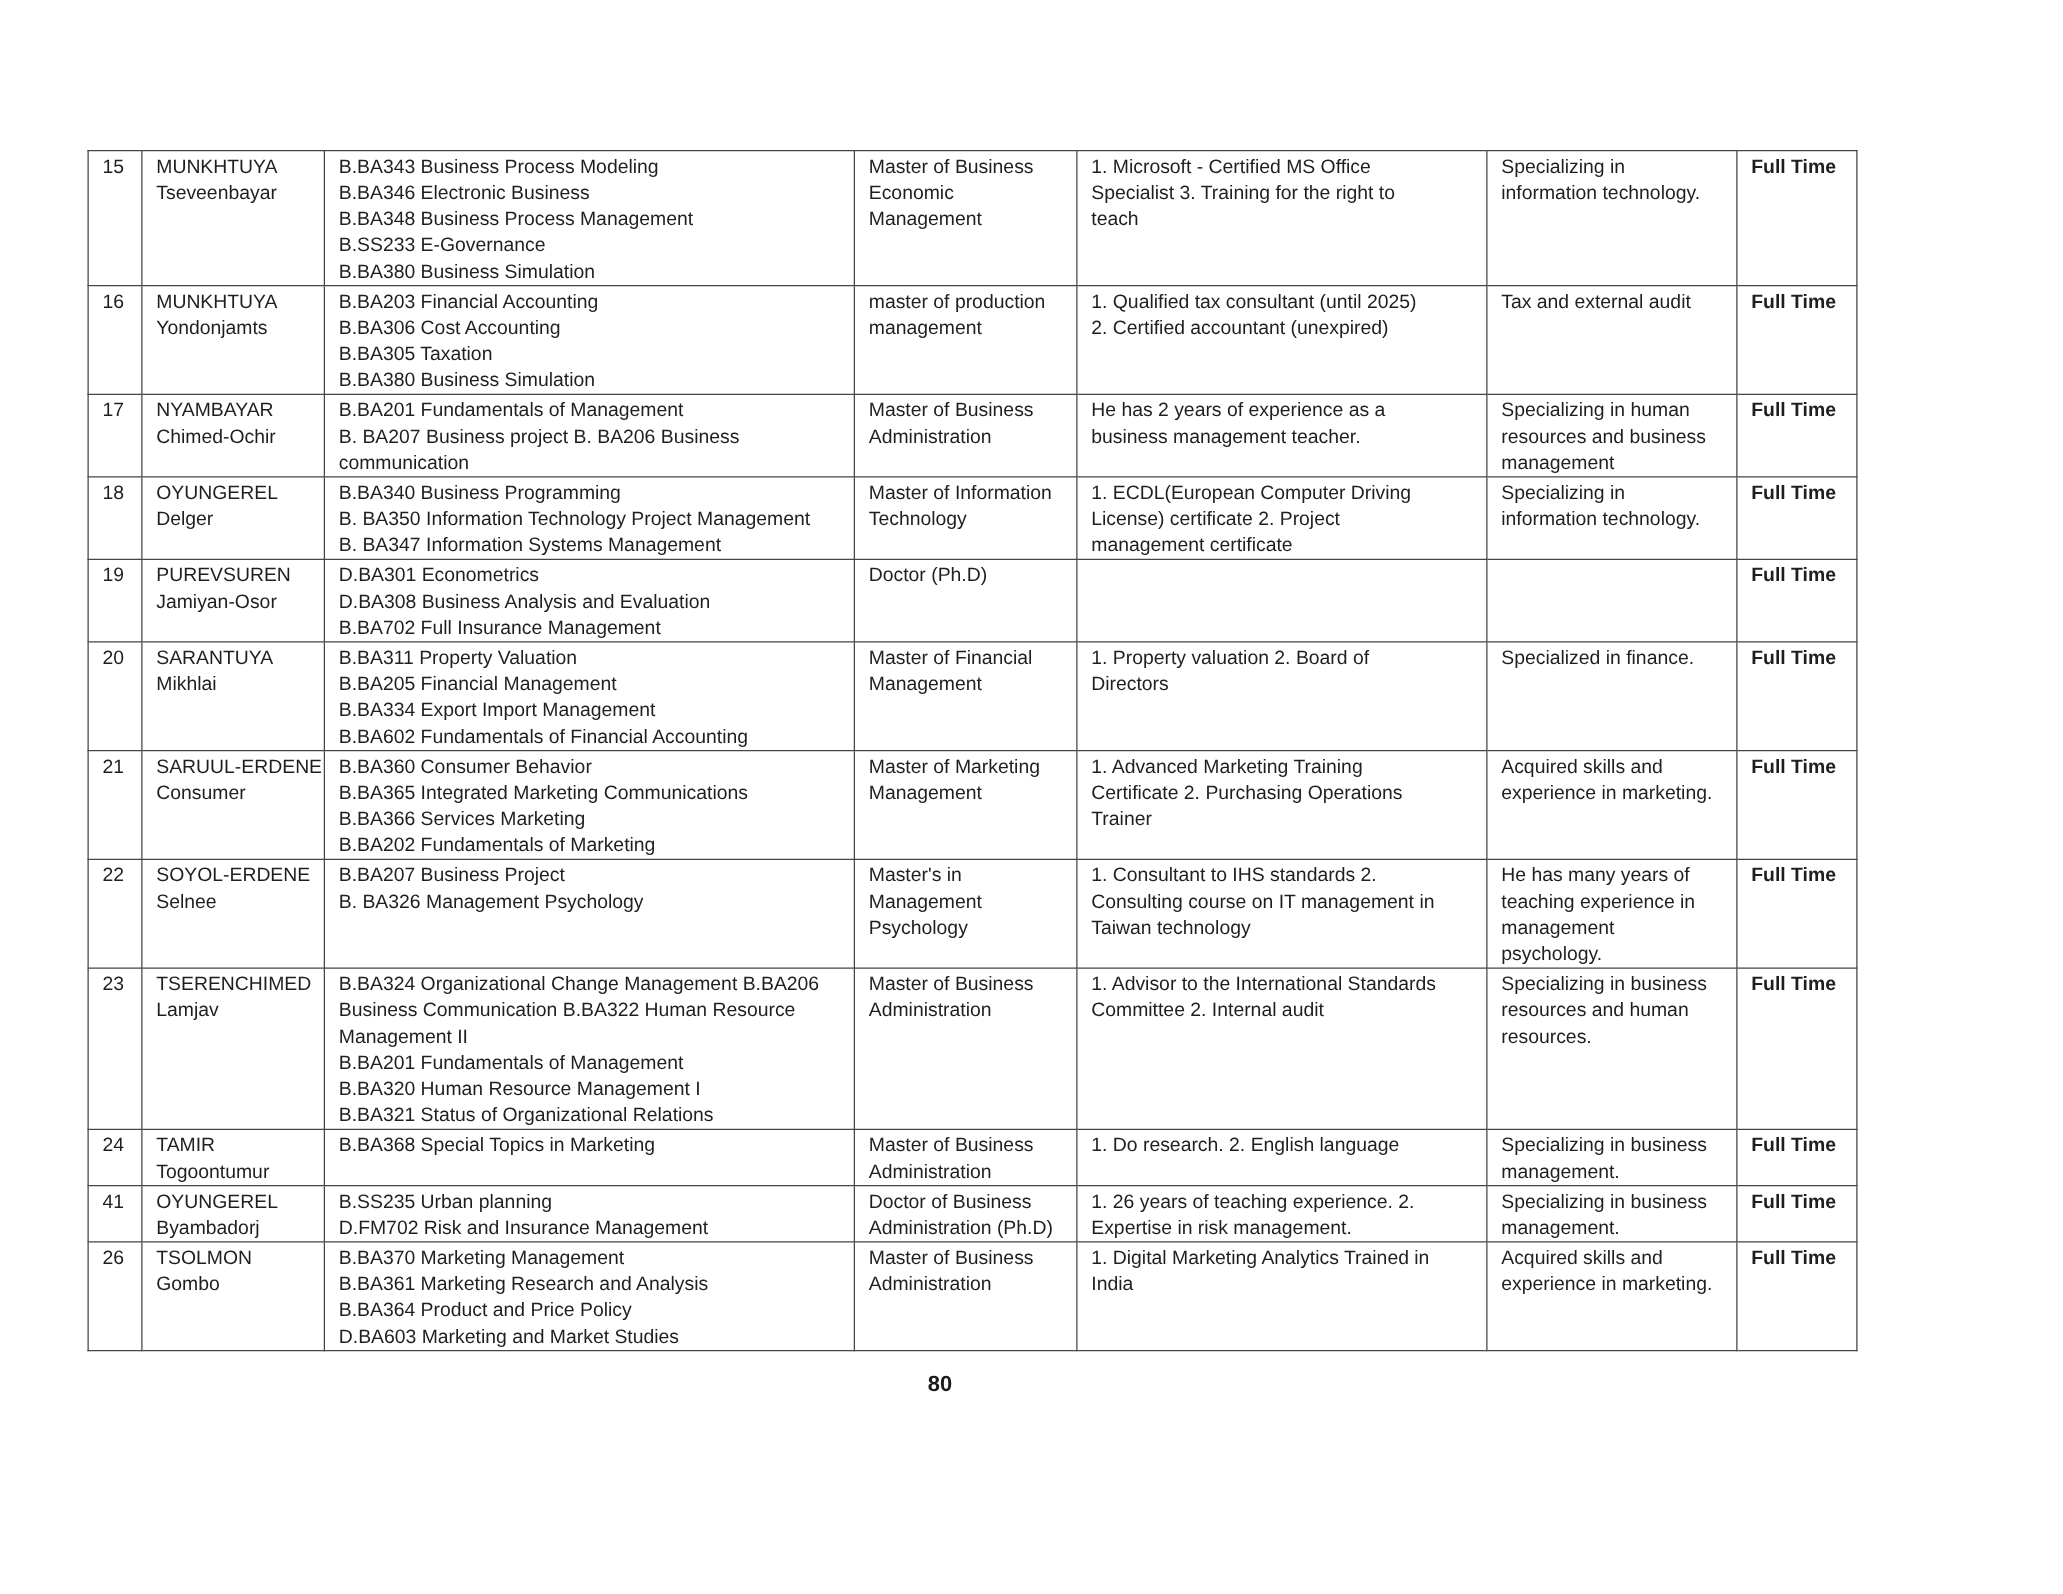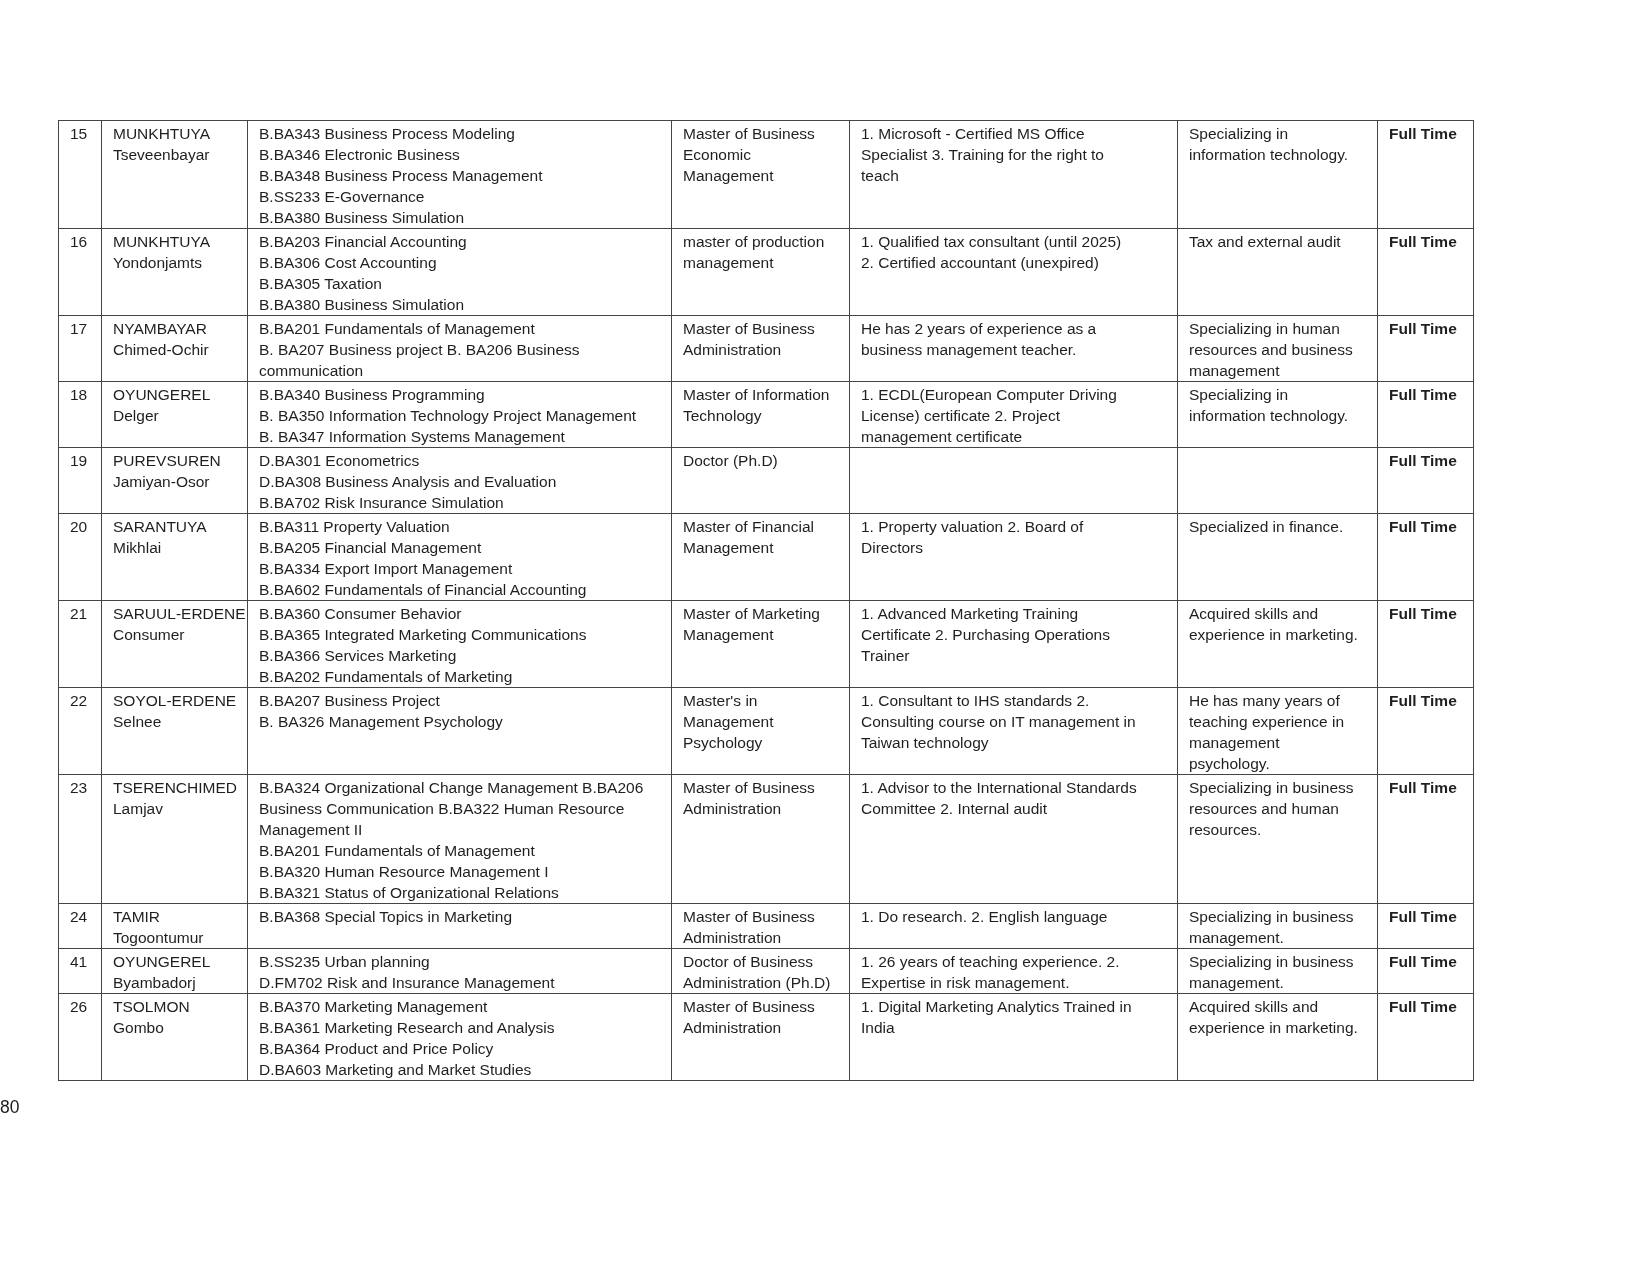--- a/index.html
+++ b/index.html
@@ -7,21 +7,21 @@
     width: 1650px; height: 1275px;
     background: #ffffff;
     font-family: "Liberation Sans", "DejaVu Sans", sans-serif;
     color: #1f1f1f;
     position: relative;
     overflow: hidden;
   }
   .doc-page { position: absolute; inset: 0; }
   table.faculty-table {
     position: absolute;
-    left: 58px; top: 120px;
+    left: 70px; top: 120px;
     width: 1415px;
     border-collapse: collapse;
     table-layout: fixed;
   }
   table.faculty-table td {
     border: 1.4px solid #454545;
     vertical-align: top;
     padding: 2px 4px 0 11px;
     font-size: 15.5px;
     line-height: 21px;
@@ -35,24 +35,25 @@
   .w-courses { width: 424px; }
   .w-degree { width: 178px; }
   .w-certifications { width: 328px; }
   .w-specialization { width: 200px; }
   .w-employment { width: 96px; }
   .line { white-space: nowrap; }
   .page-number {
     position: absolute;
     top: 1095px; left: 0;
     width: 1504px;
-    text-align: left;
+    text-align: center;
     font-size: 17.5px;
     line-height: 24px;
     color: #1a1a1a;
+    font-weight: bold;
   }
 </style>
 </head>
 <body>
 
 <div class="doc-page">
 
   <table class="faculty-table">
     <colgroup>
       <col class="w-no">
@@ -190,21 +191,21 @@
           <td class="col-no">
             <div class="line">19</div>
           </td>
           <td class="col-name">
             <div class="line">PUREVSUREN</div>
             <div class="line">Jamiyan-Osor</div>
           </td>
           <td class="col-courses">
             <div class="line">D.BA301 Econometrics</div>
             <div class="line">D.BA308 Business Analysis and Evaluation</div>
-            <div class="line">B.BA702 Risk Insurance Simulation</div>
+            <div class="line">B.BA702 Full Insurance Management</div>
           </td>
           <td class="col-degree">
             <div class="line">Doctor (Ph.D)</div>
           </td>
           <td class="col-certifications"></td>
           <td class="col-specialization"></td>
           <td class="col-employment">
             <div class="line">Full Time</div>
           </td>
         </tr>

